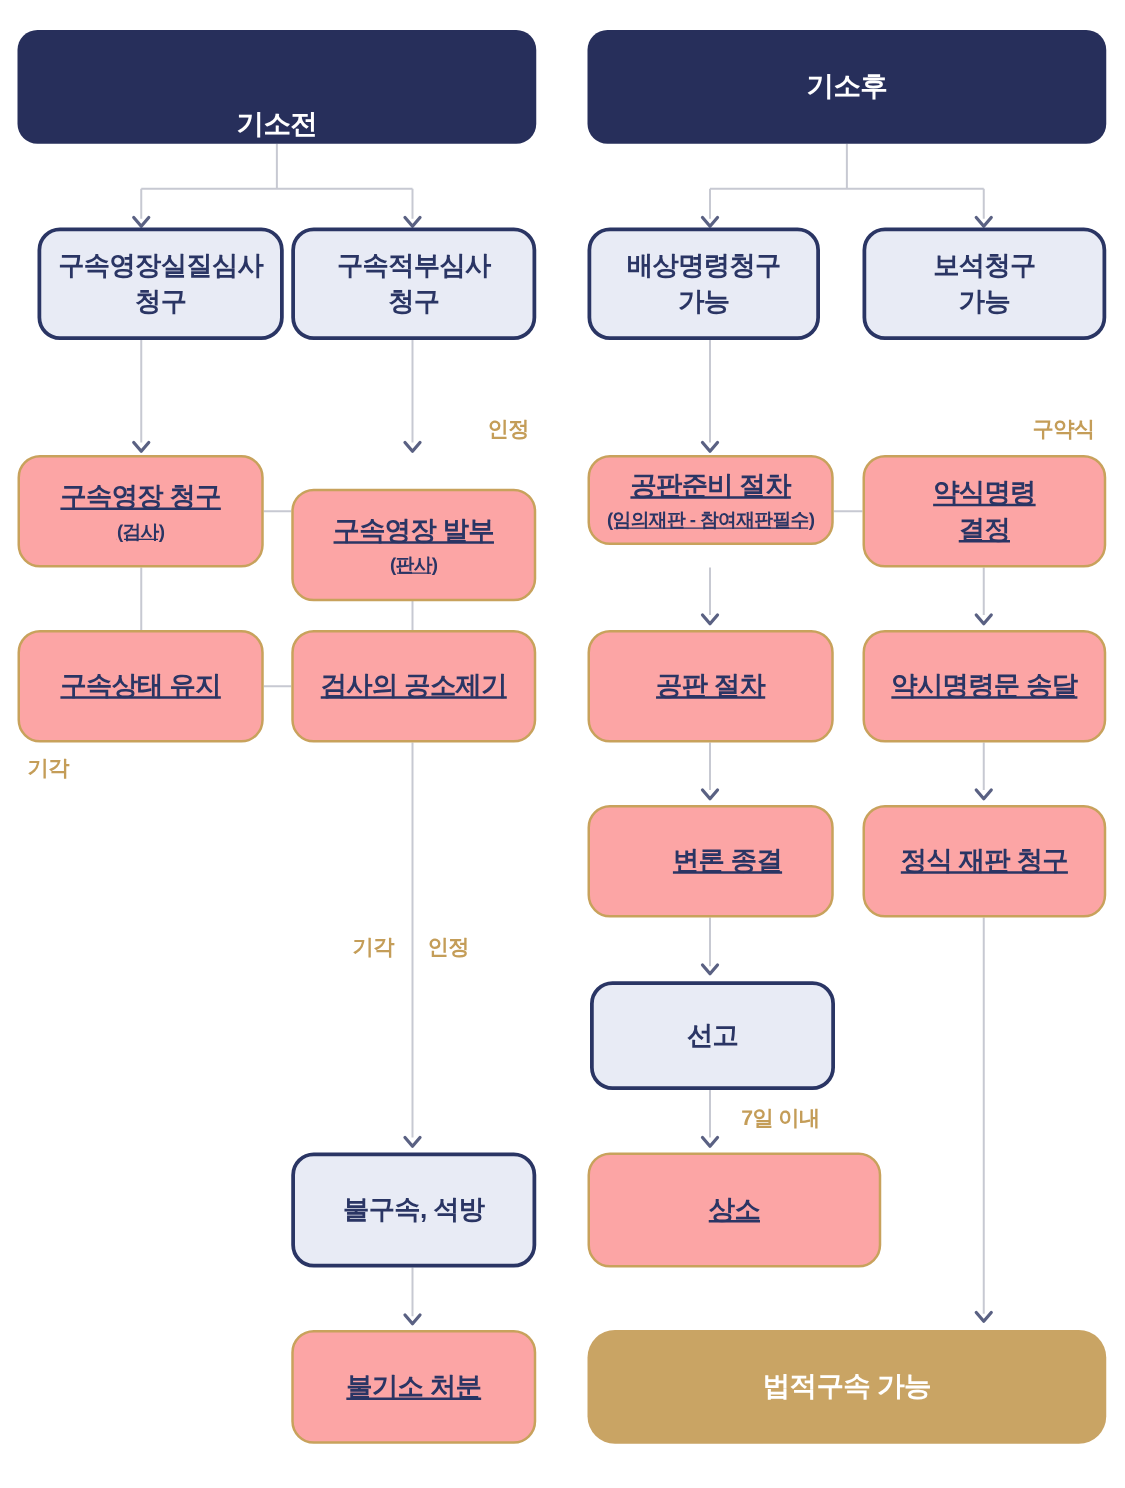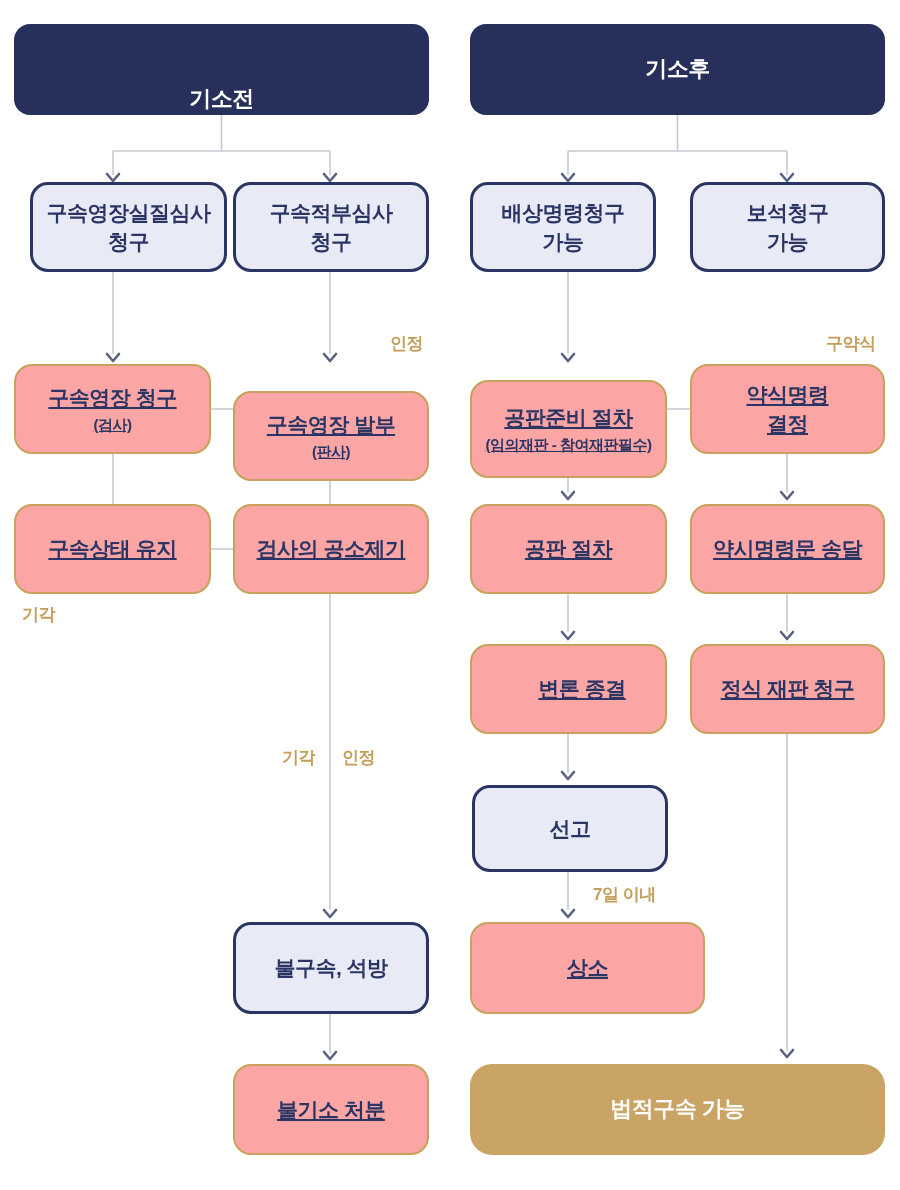--- a/index.html
+++ b/index.html
@@ -108,21 +108,21 @@
   </div>
 
   <div class="node cream" style="left:14px; top:364px; width:197px; height:90px;">
     <div class="node-title">구속영장 청구</div>
     <div class="node-subtitle">(검사)</div>
   </div>
   <div class="node cream" style="left:233px; top:364px; width:196px; height:90px;margin-top:27px;">
     <div class="node-title">구속영장 발부</div>
     <div class="node-subtitle">(판사)</div>
   </div>
-  <div class="node cream" style="left:470px; top:380px; width:197px; height:98px;">
+  <div class="node cream" style="left:470px; top:364px; width:197px; height:72px;">
     <div class="node-title">공판준비 절차</div>
     <div class="node-subtitle">(임의재판 - 참여재판필수)</div>
   </div>
   <div class="node cream" style="left:690px; top:364px; width:195px; height:90px;">
     <div class="node-title">약식명령
 결정</div>
   </div>
 
   <div class="node cream" style="left:14px; top:504px; width:197px; height:90px;">
     <div class="node-title">구속상태 유지</div>

